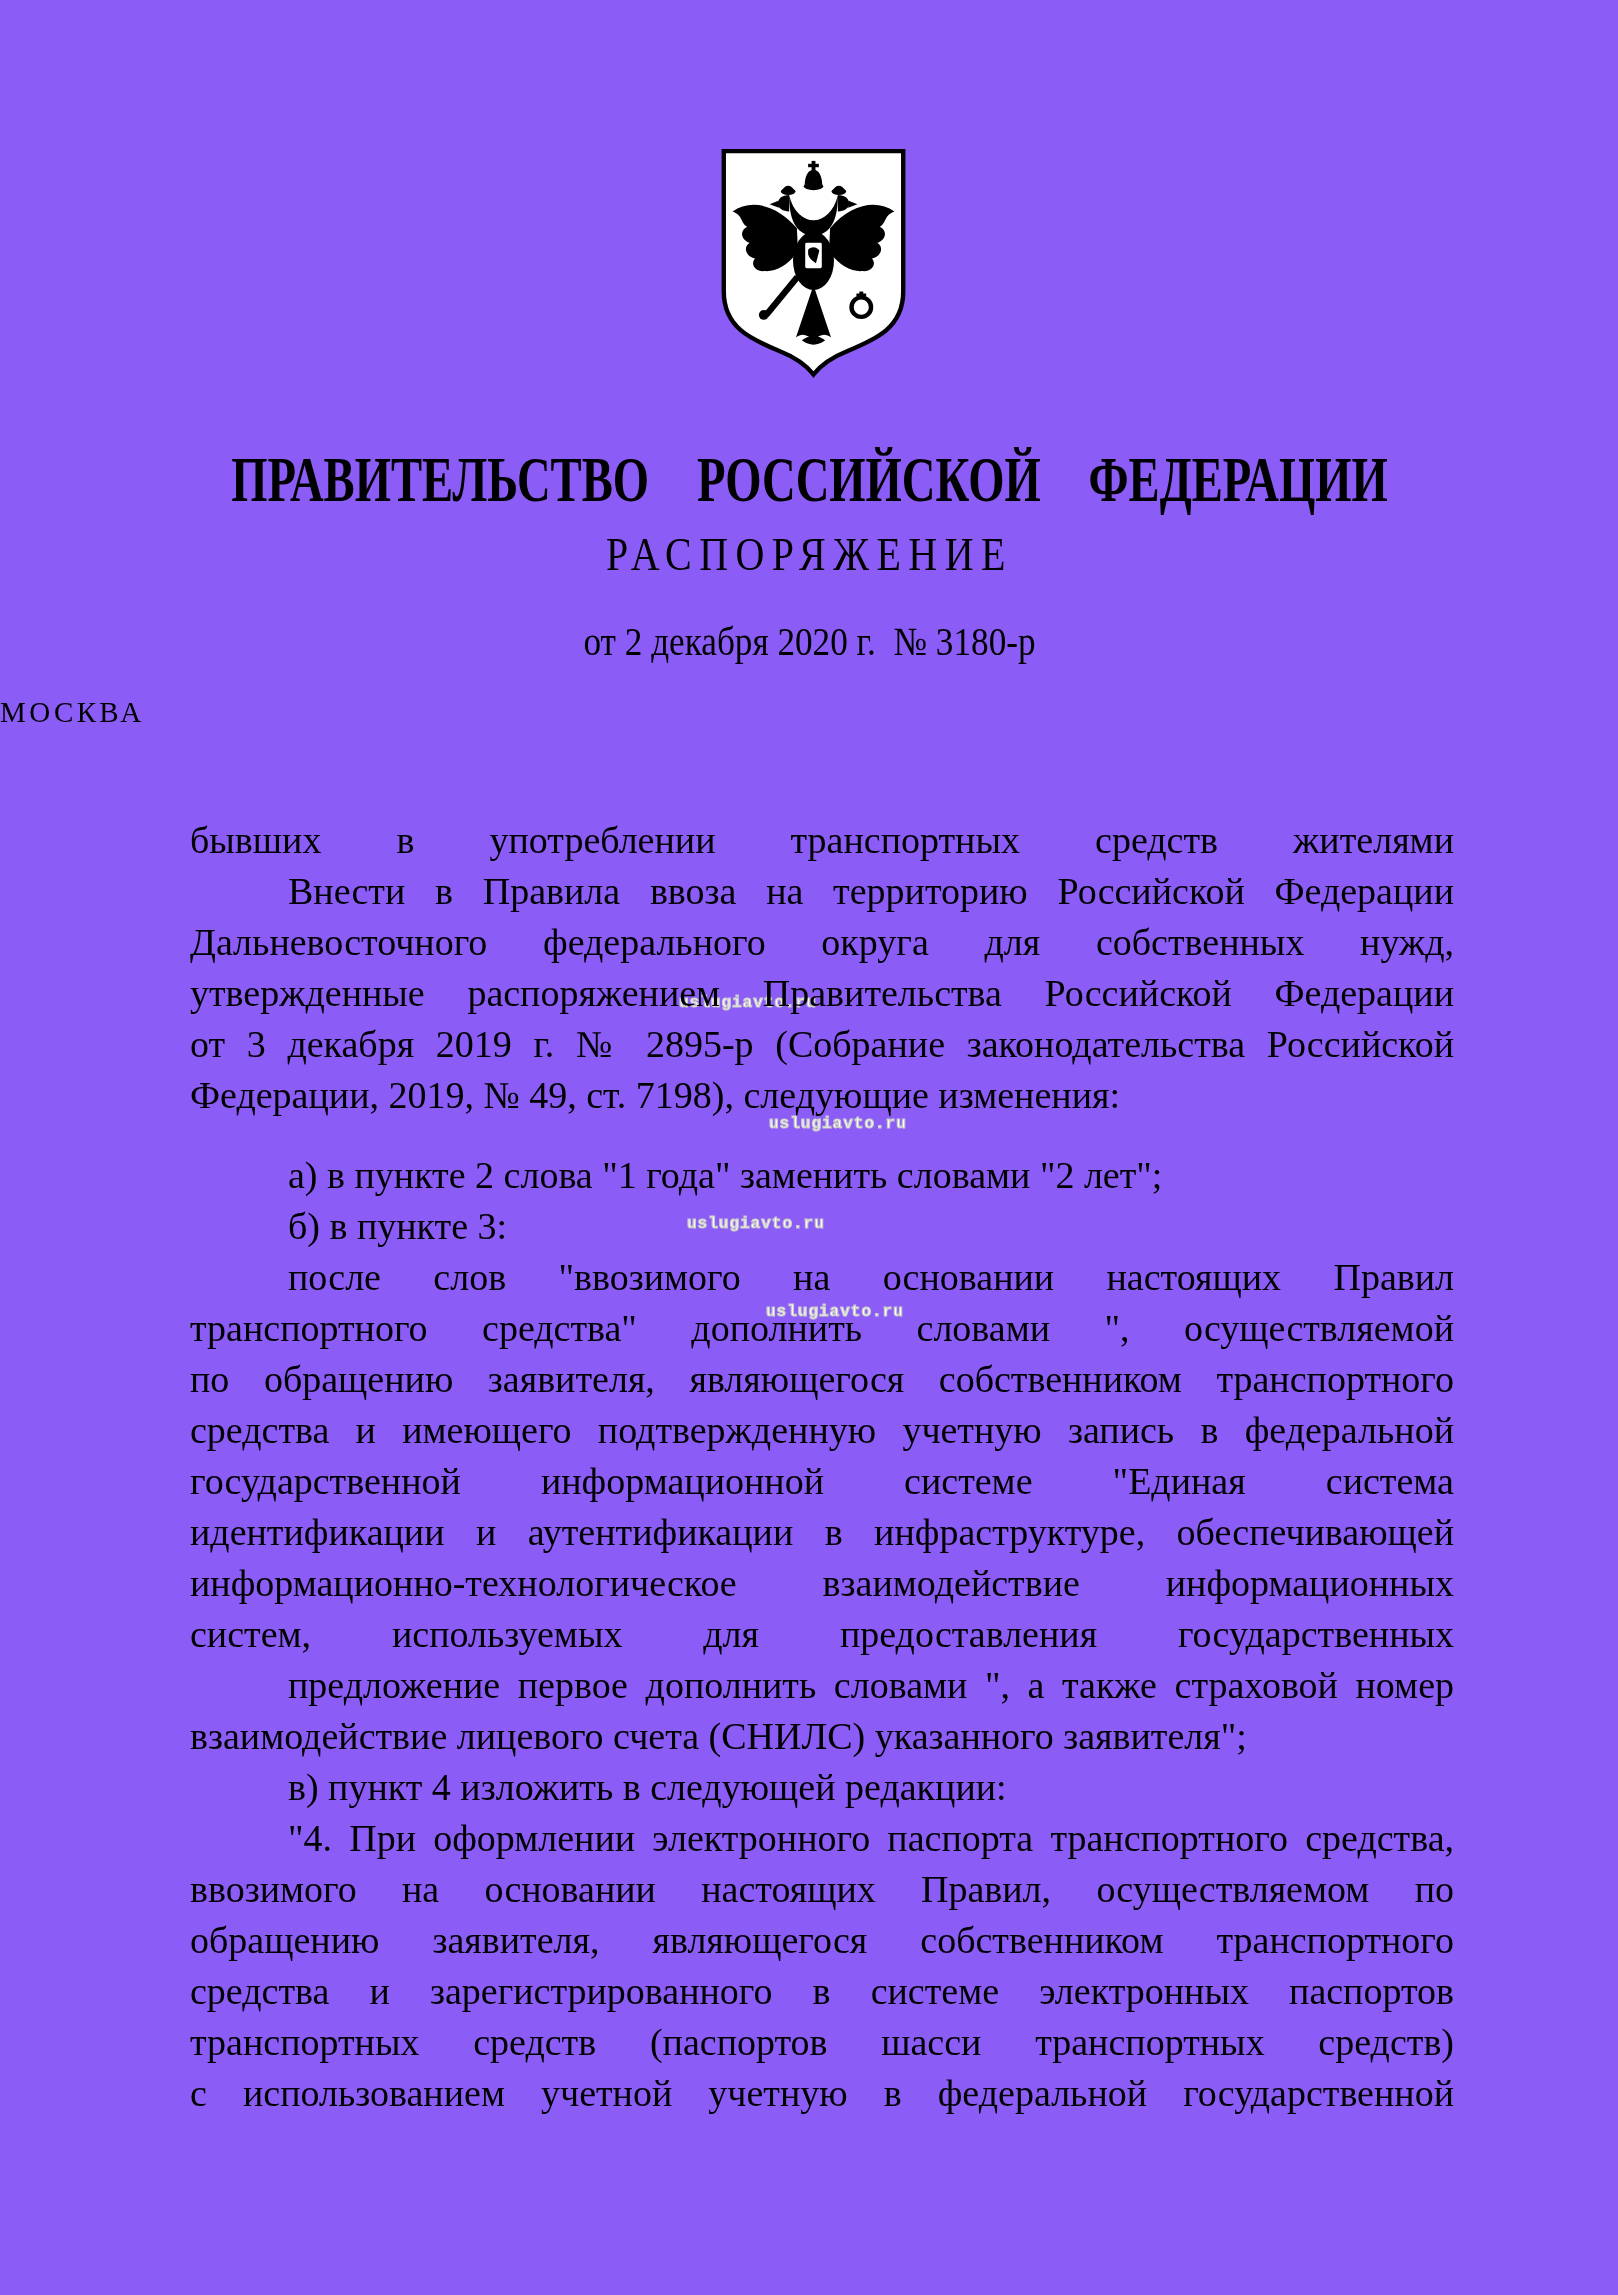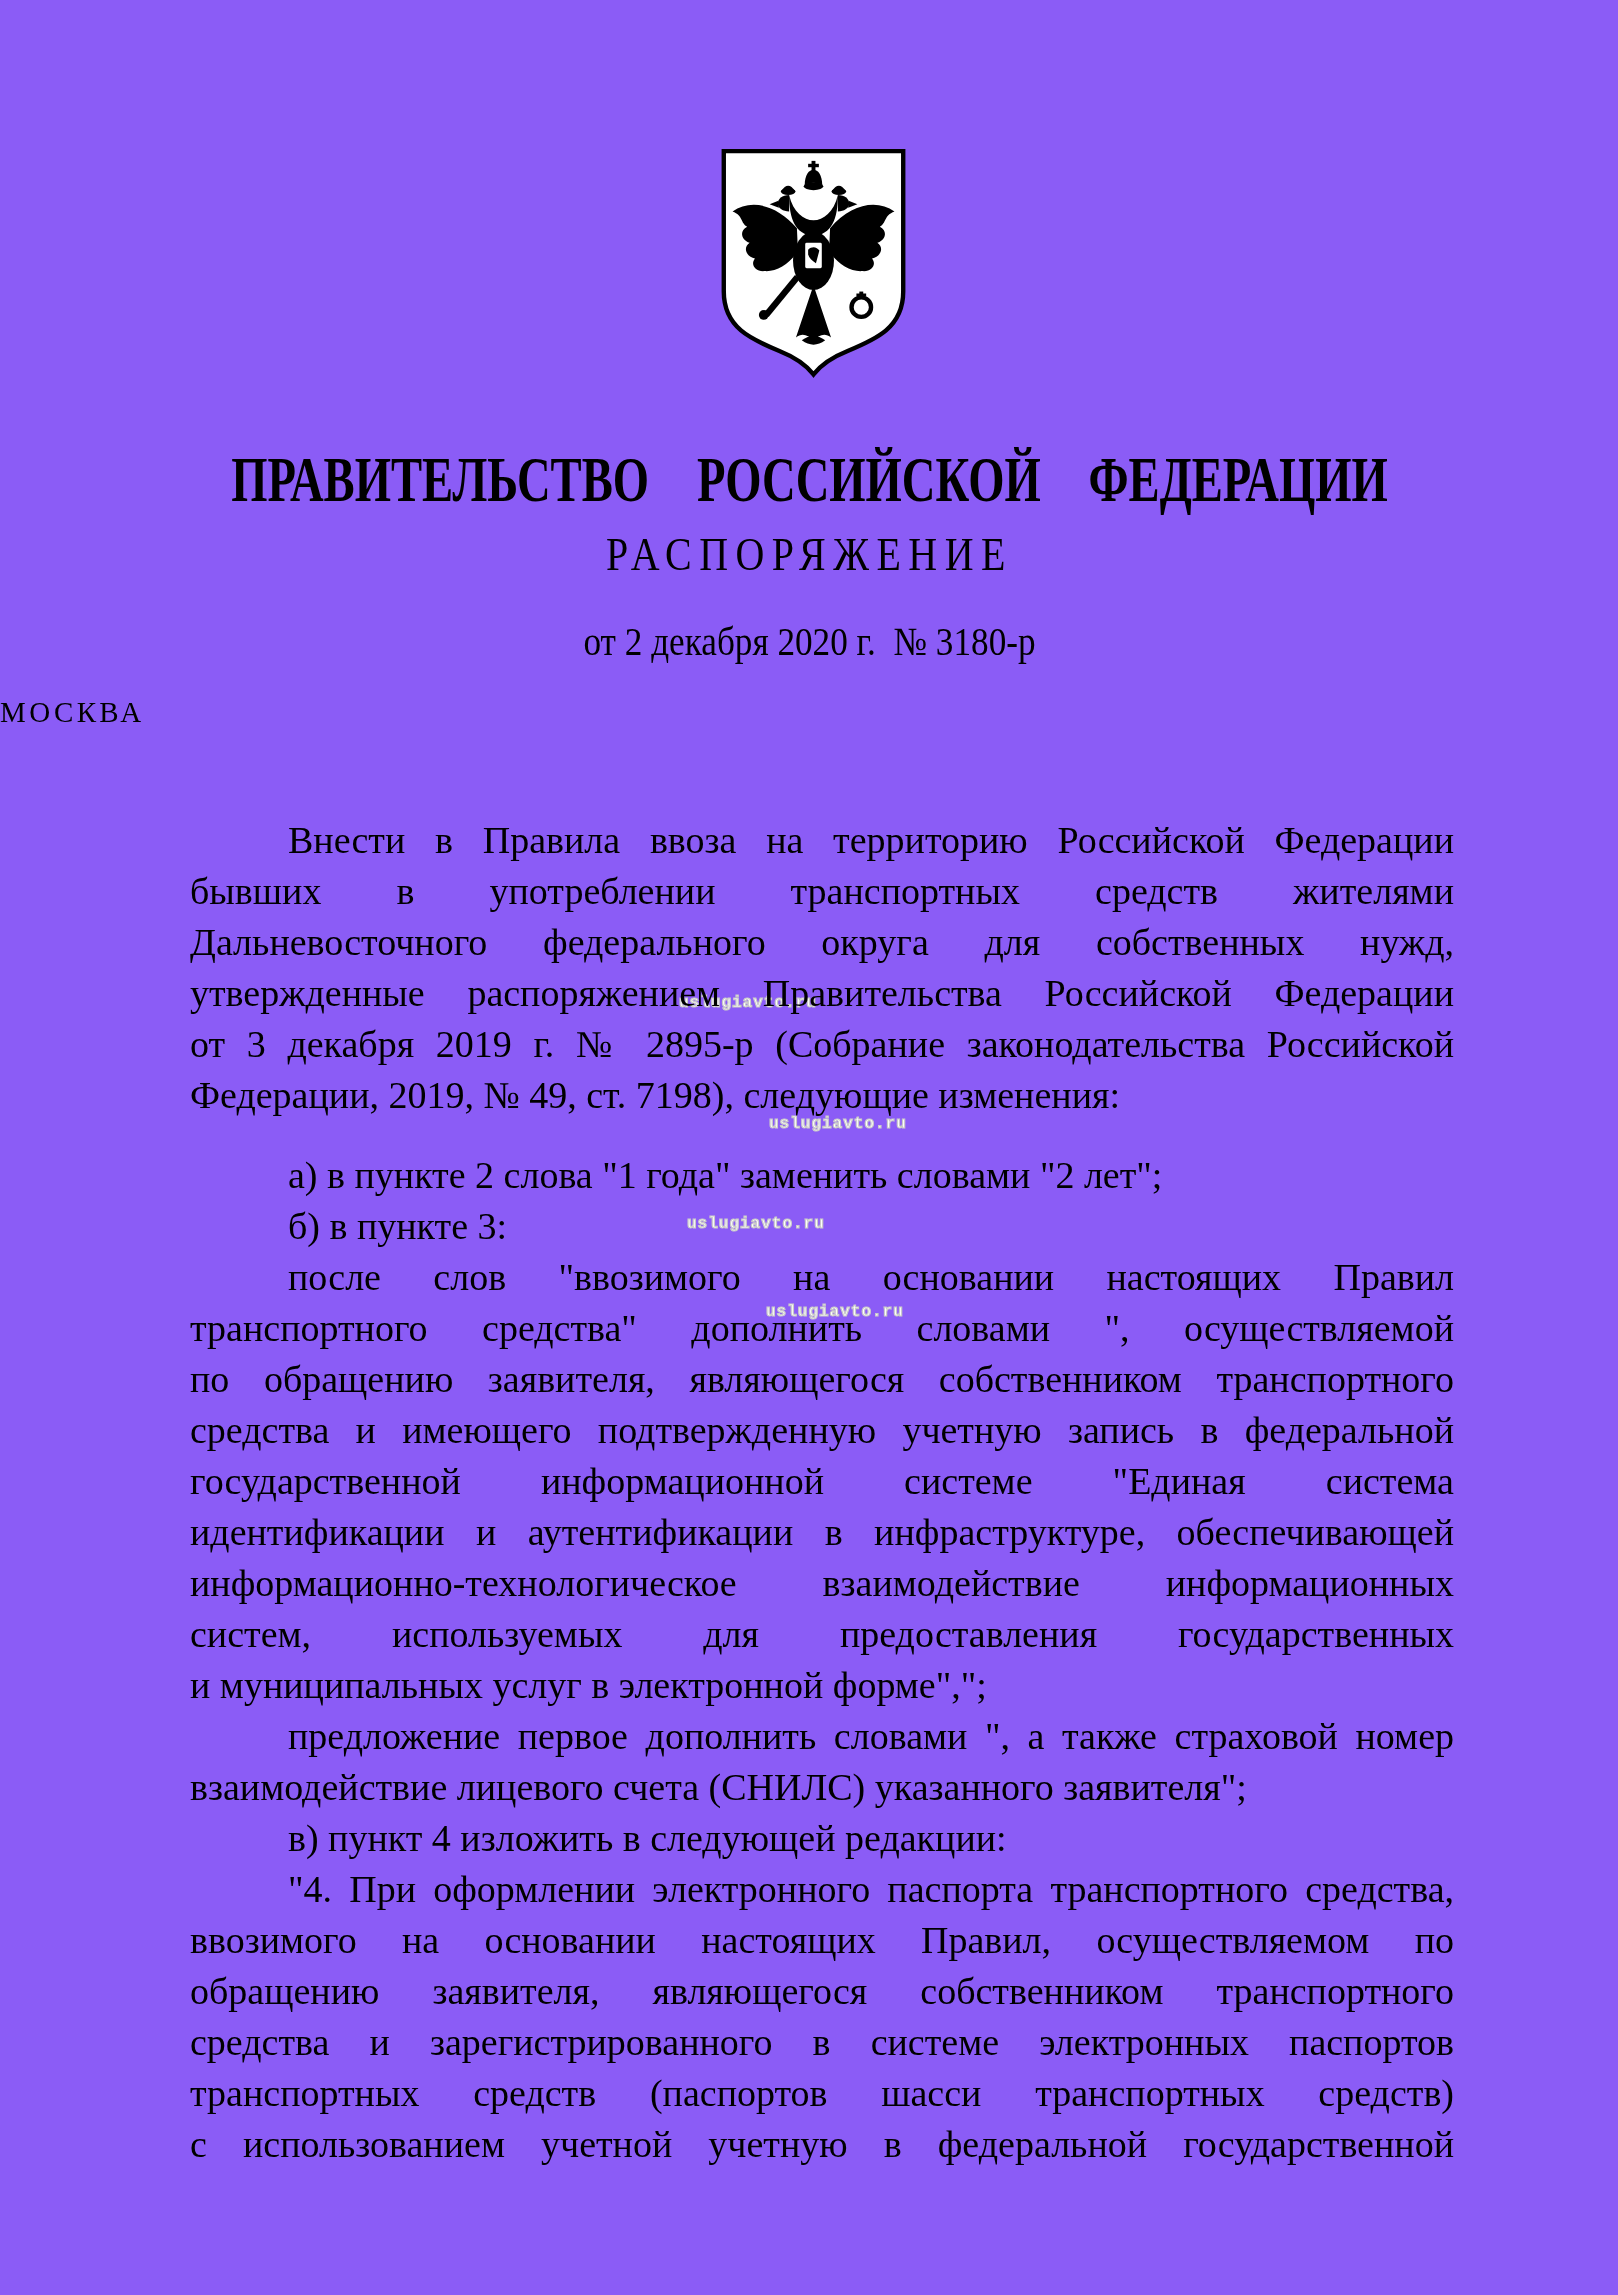--- a/index.html
+++ b/index.html
@@ -110,37 +110,36 @@
       <path d="M191,212 C199,204 209,206 214,214 L207,240 C199,234 193,230 191,222 Z" fill="#000000"></path>
     </svg>
   </div>
 
   <div class="org">ПРАВИТЕЛЬСТВО  РОССИЙСКОЙ  ФЕДЕРАЦИИ</div>
   <div class="doctype">РАСПОРЯЖЕНИЕ</div>
   <div class="dateline">от 2 декабря 2020 г.  № 3180-р</div>
   <div class="city">МОСКВА</div>
 
   <div class="bodytext">
+      <div class="line" style="text-align-last: justify;">бывших в употреблении транспортных средств жителями</div>
       <div class="line indent" style="text-align-last: justify;">Внести в Правила ввоза на территорию Российской Федерации</div>
-      <div class="line" style="text-align-last: justify;">бывших в употреблении транспортных средств жителями</div>
       <div class="line" style="text-align-last: justify;">Дальневосточного федерального округа для собственных нужд,</div>
       <div class="line" style="text-align-last: justify;">утвержденные распоряжением Правительства Российской Федерации</div>
       <div class="line" style="text-align-last: justify;">от 3 декабря 2019 г. № 2895-р (Собрание законодательства Российской</div>
       <div class="line" style="text-align-last: left;">Федерации, 2019, № 49, ст. 7198), следующие изменения:</div>
       <div class="line indent" style="text-align-last: left; margin-top: 29px;">а) в пункте 2 слова "1 года" заменить словами "2 лет";</div>
       <div class="line indent" style="text-align-last: left;">б) в пункте 3:</div>
       <div class="line indent" style="text-align-last: justify;">после слов "ввозимого на основании настоящих Правил</div>
       <div class="line" style="text-align-last: justify;">транспортного средства" дополнить словами ", осуществляемой</div>
       <div class="line" style="text-align-last: justify;">по обращению заявителя, являющегося собственником транспортного</div>
       <div class="line" style="text-align-last: justify;">средства и имеющего подтвержденную учетную запись в федеральной</div>
       <div class="line" style="text-align-last: justify;">государственной информационной системе "Единая система</div>
       <div class="line" style="text-align-last: justify;">идентификации и аутентификации в инфраструктуре, обеспечивающей</div>
       <div class="line" style="text-align-last: justify;">информационно-технологическое взаимодействие информационных</div>
       <div class="line" style="text-align-last: justify;">систем, используемых для предоставления государственных</div>
-      <div class="line" style="text-align-last: left;">и муниципальных услуг в электронной форме",";</div>
       <div class="line indent" style="text-align-last: justify;">предложение первое дополнить словами ", а также страховой номер</div>
       <div class="line" style="text-align-last: left;">взаимодействие лицевого счета (СНИЛС) указанного заявителя";</div>
       <div class="line indent" style="text-align-last: left;">в) пункт 4 изложить в следующей редакции:</div>
       <div class="line indent" style="text-align-last: justify;">"4. При оформлении электронного паспорта транспортного средства,</div>
       <div class="line" style="text-align-last: justify;">ввозимого на основании настоящих Правил, осуществляемом по</div>
       <div class="line" style="text-align-last: justify;">обращению заявителя, являющегося собственником транспортного</div>
       <div class="line" style="text-align-last: justify;">средства и зарегистрированного в системе электронных паспортов</div>
       <div class="line" style="text-align-last: justify;">транспортных средств (паспортов шасси транспортных средств)</div>
       <div class="line" style="text-align-last: justify;">с использованием учетной учетную в федеральной государственной</div>
     </div>

